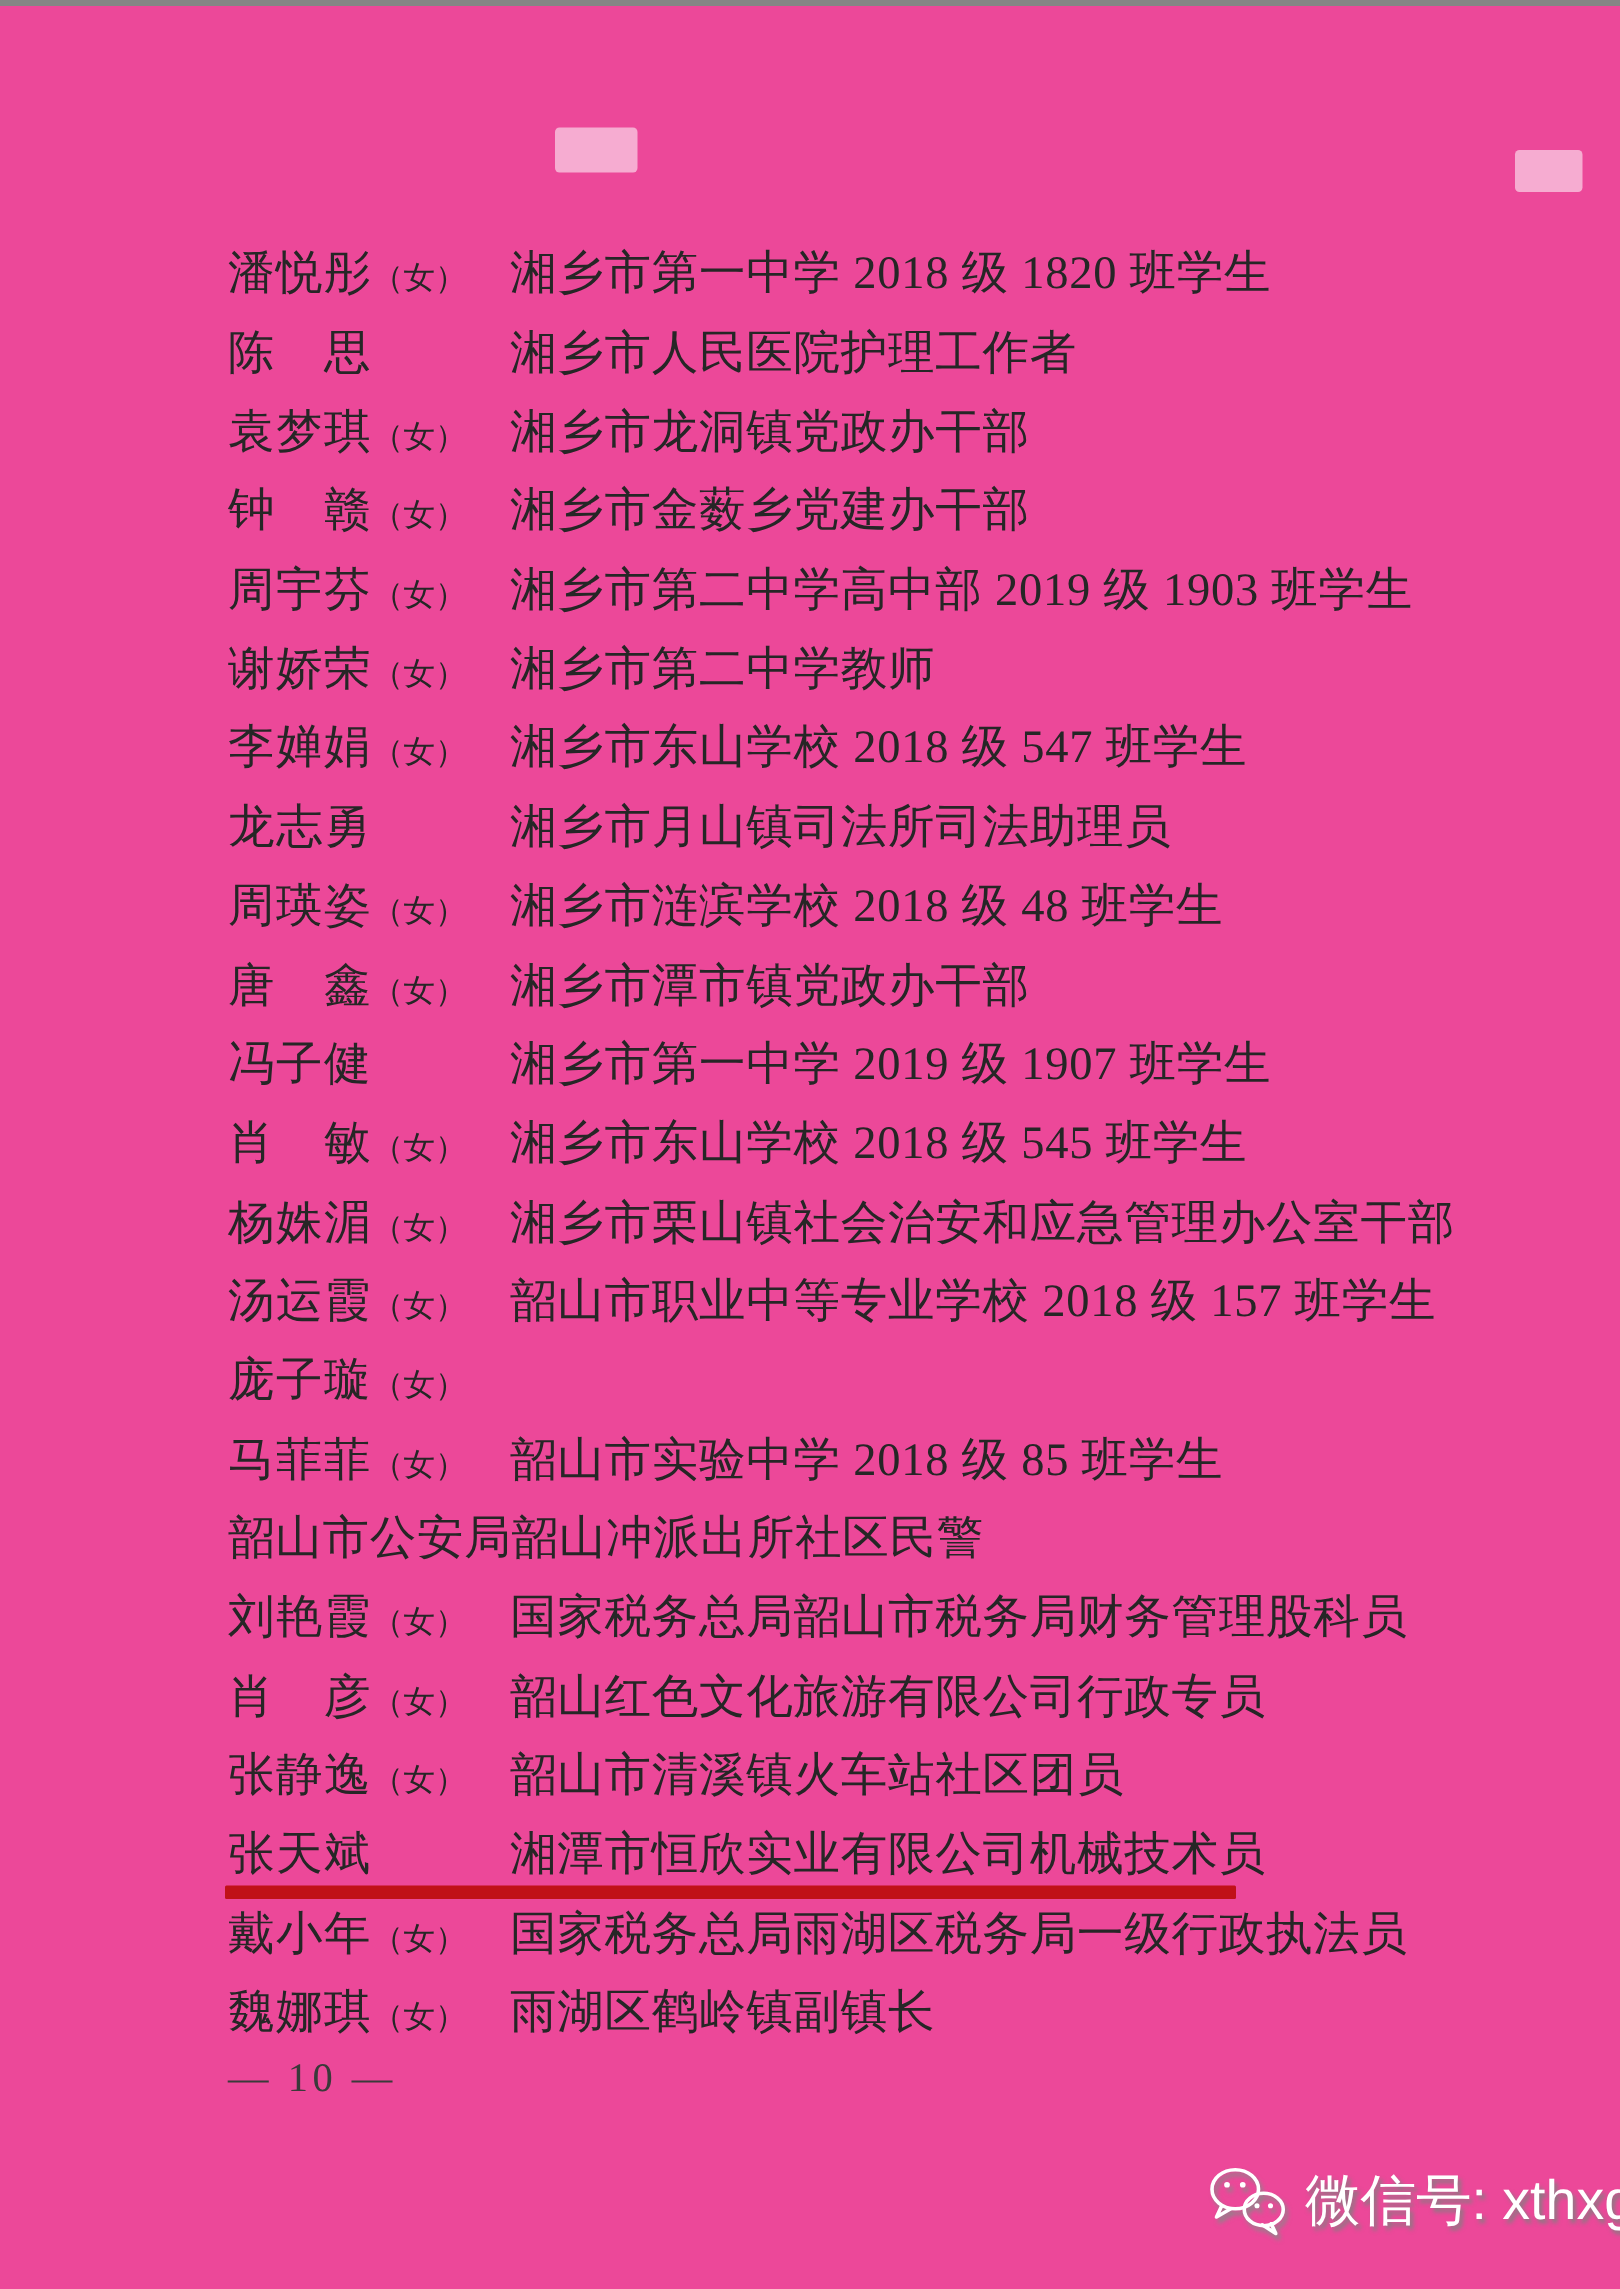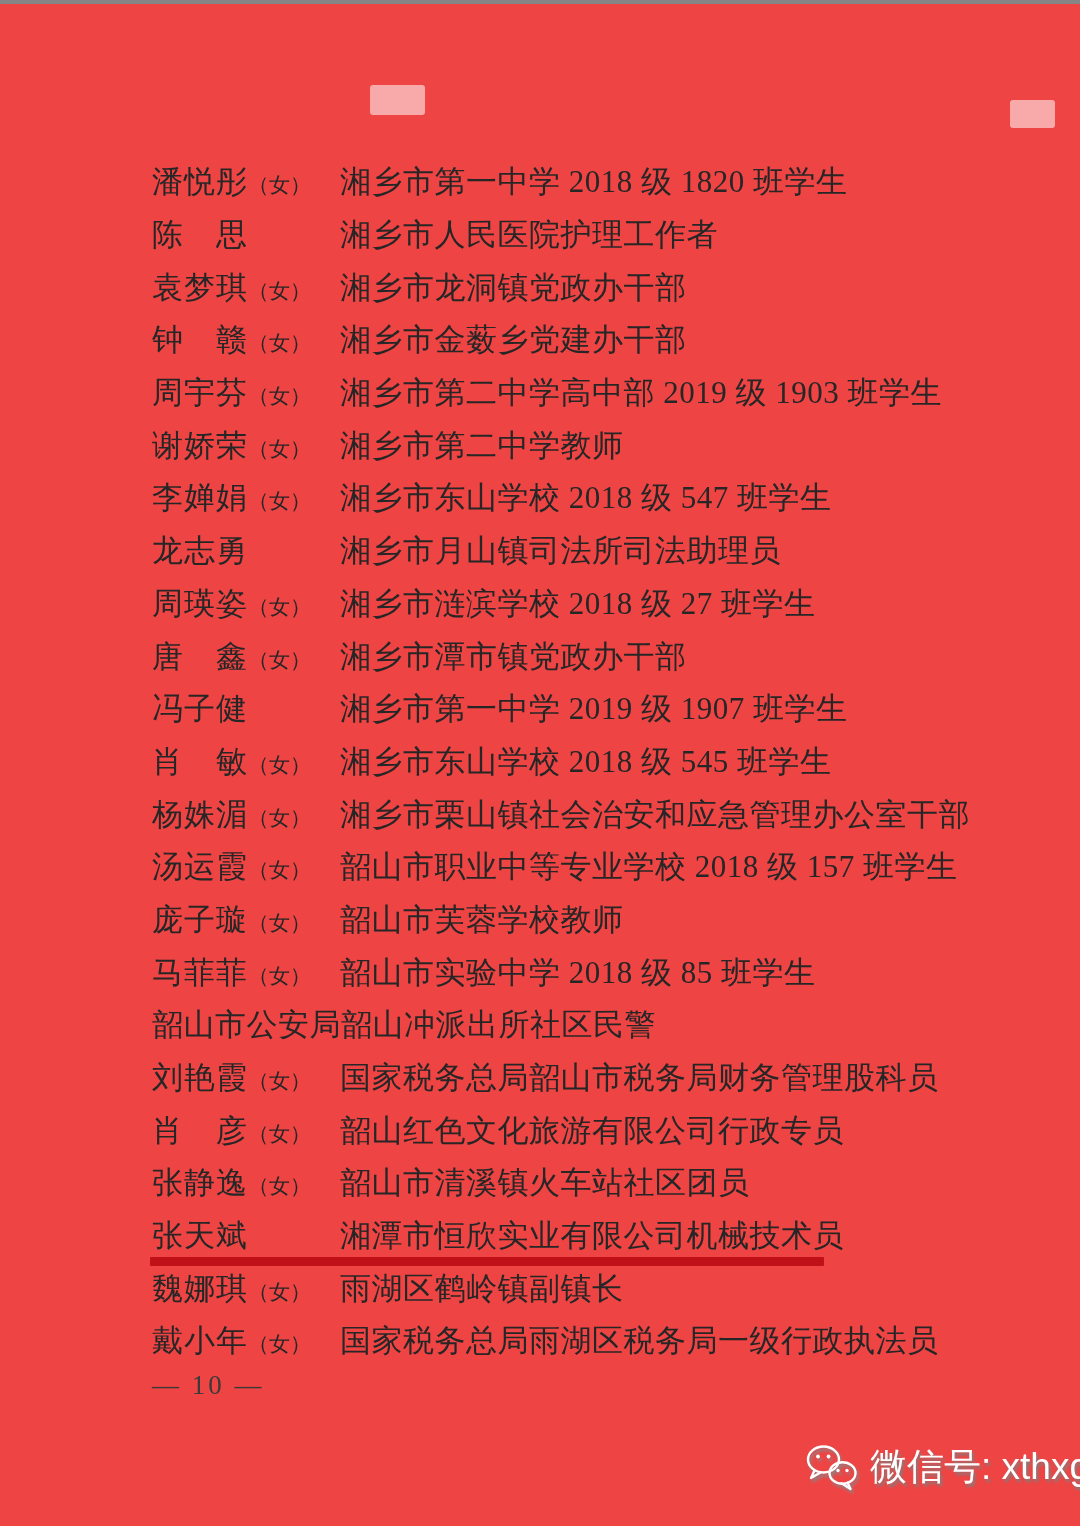--- a/index.html
+++ b/index.html
@@ -85,21 +85,21 @@
     font-size: 37px;
     font-weight: 400;
     color: #ffffff;
     text-shadow: 2px 3px 3px rgba(128,128,128,.95);
     white-space: nowrap;
   }
 </style>
 </head>
 <body>
 
-<div class="page" style="background: #ef4444; color: rgb(38, 38, 38);">
+<div class="page" style="background: #ec4899; color: rgb(38, 38, 38);">
   <div class="top-edge" style="background: rgb(133, 133, 133);"></div>
 
   <div class="blotch" style="left:370px; top:85px; width:55px; height:30px;"></div>
   <div class="blotch" style="left:1010px; top:100px; width:45px; height:28px;"></div>
 
   <div class="list" id="list">
     <div class="row">
       <span class="name-cell"><span>潘悦彤</span><span class="gender">（女）</span></span>
       <span class="desc">湘乡市第一中学 2018 级 1820 班学生</span>
 
@@ -142,21 +142,21 @@
     </div>
 
     <div class="row">
       <span class="name-cell"><span>龙志勇</span><span class="gender"></span></span>
       <span class="desc">湘乡市月山镇司法所司法助理员</span>
 
     </div>
 
     <div class="row">
       <span class="name-cell"><span>周瑛姿</span><span class="gender">（女）</span></span>
-      <span class="desc">湘乡市涟滨学校 2018 级 27 班学生</span>
+      <span class="desc">湘乡市涟滨学校 2018 级 48 班学生</span>
 
     </div>
 
     <div class="row">
       <span class="name-cell"><span>唐　鑫</span><span class="gender">（女）</span></span>
       <span class="desc">湘乡市潭市镇党政办干部</span>
 
     </div>
 
     <div class="row">
@@ -178,21 +178,20 @@
     </div>
 
     <div class="row">
       <span class="name-cell"><span>汤运霞</span><span class="gender">（女）</span></span>
       <span class="desc">韶山市职业中等专业学校 2018 级 157 班学生</span>
 
     </div>
 
     <div class="row">
       <span class="name-cell"><span>庞子璇</span><span class="gender">（女）</span></span>
-      <span class="desc">韶山市芙蓉学校教师</span>
 
     </div>
 
     <div class="row">
       <span class="name-cell"><span>马菲菲</span><span class="gender">（女）</span></span>
       <span class="desc">韶山市实验中学 2018 级 85 班学生</span>
 
     </div>
 
     <div class="row">
@@ -218,28 +217,28 @@
 
     </div>
 
     <div class="row hl">
       <span class="name-cell"><span>张天斌</span><span class="gender"></span></span>
       <span class="desc">湘潭市恒欣实业有限公司机械技术员</span>
       <span class="underline" style="background: rgb(192, 17, 24);"></span>
     </div>
 
     <div class="row">
+      <span class="name-cell"><span>戴小年</span><span class="gender">（女）</span></span>
+      <span class="desc">国家税务总局雨湖区税务局一级行政执法员</span>
+
+    </div>
+
+    <div class="row">
       <span class="name-cell"><span>魏娜琪</span><span class="gender">（女）</span></span>
       <span class="desc">雨湖区鹤岭镇副镇长</span>
-
-    </div>
-
-    <div class="row">
-      <span class="name-cell"><span>戴小年</span><span class="gender">（女）</span></span>
-      <span class="desc">国家税务总局雨湖区税务局一级行政执法员</span>
 
     </div>
   </div>
 
   <div class="footer">— 10 —</div>
 
   <div class="watermark">
     <svg class="wicon" width="56" height="48" viewBox="0 0 56 48" aria-hidden="true">
       <g fill="none" stroke="#ffffff" stroke-width="2.4" stroke-linejoin="round" stroke-linecap="round">
         <ellipse cx="19.5" cy="16.5" rx="15.5" ry="13"></ellipse>

